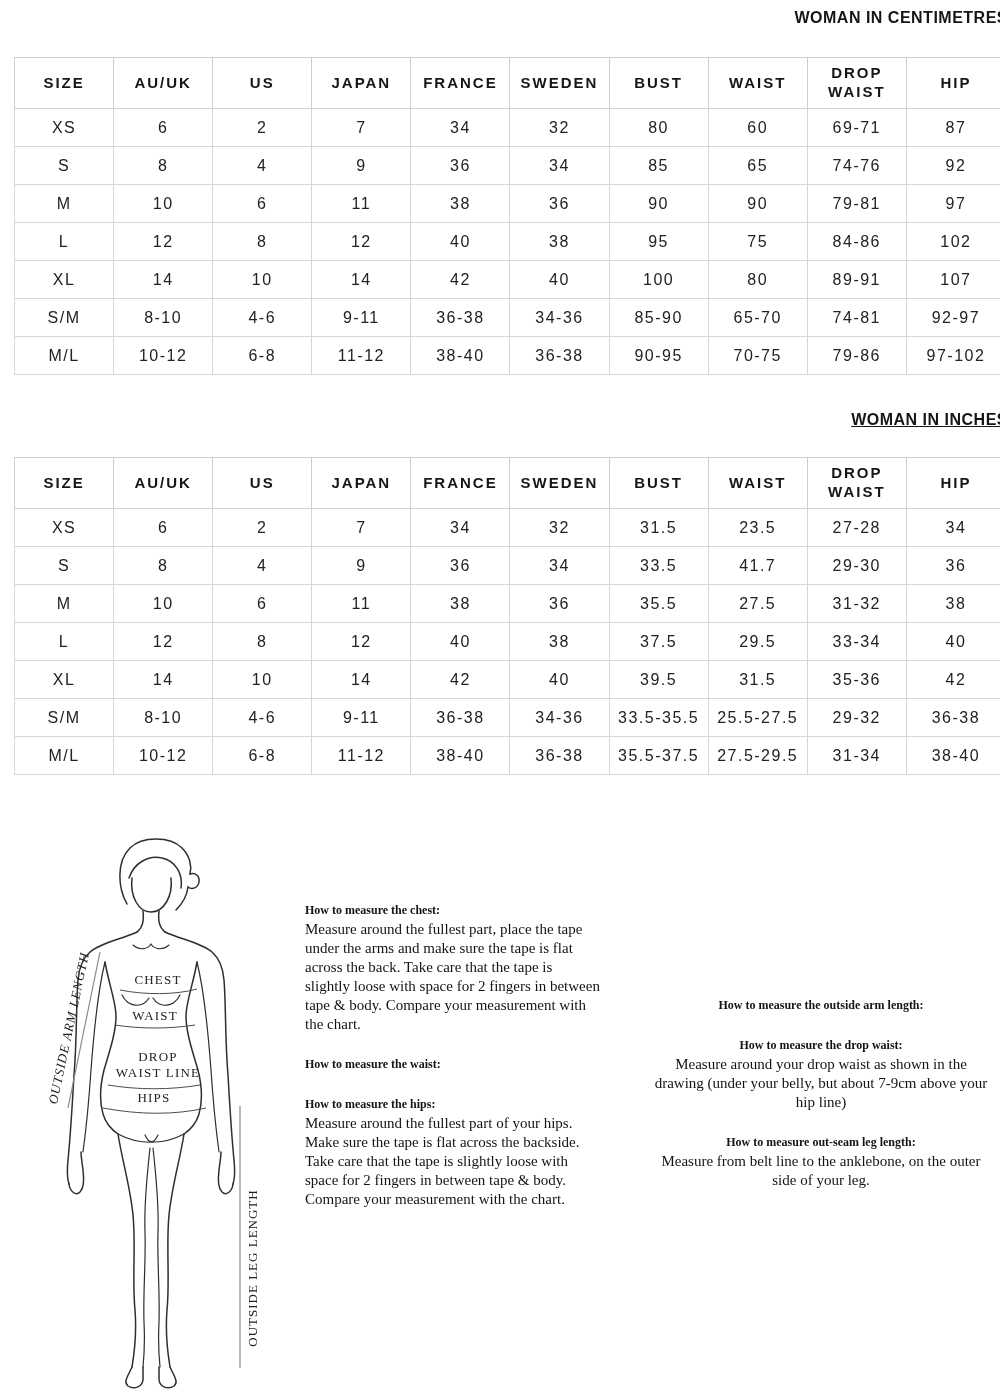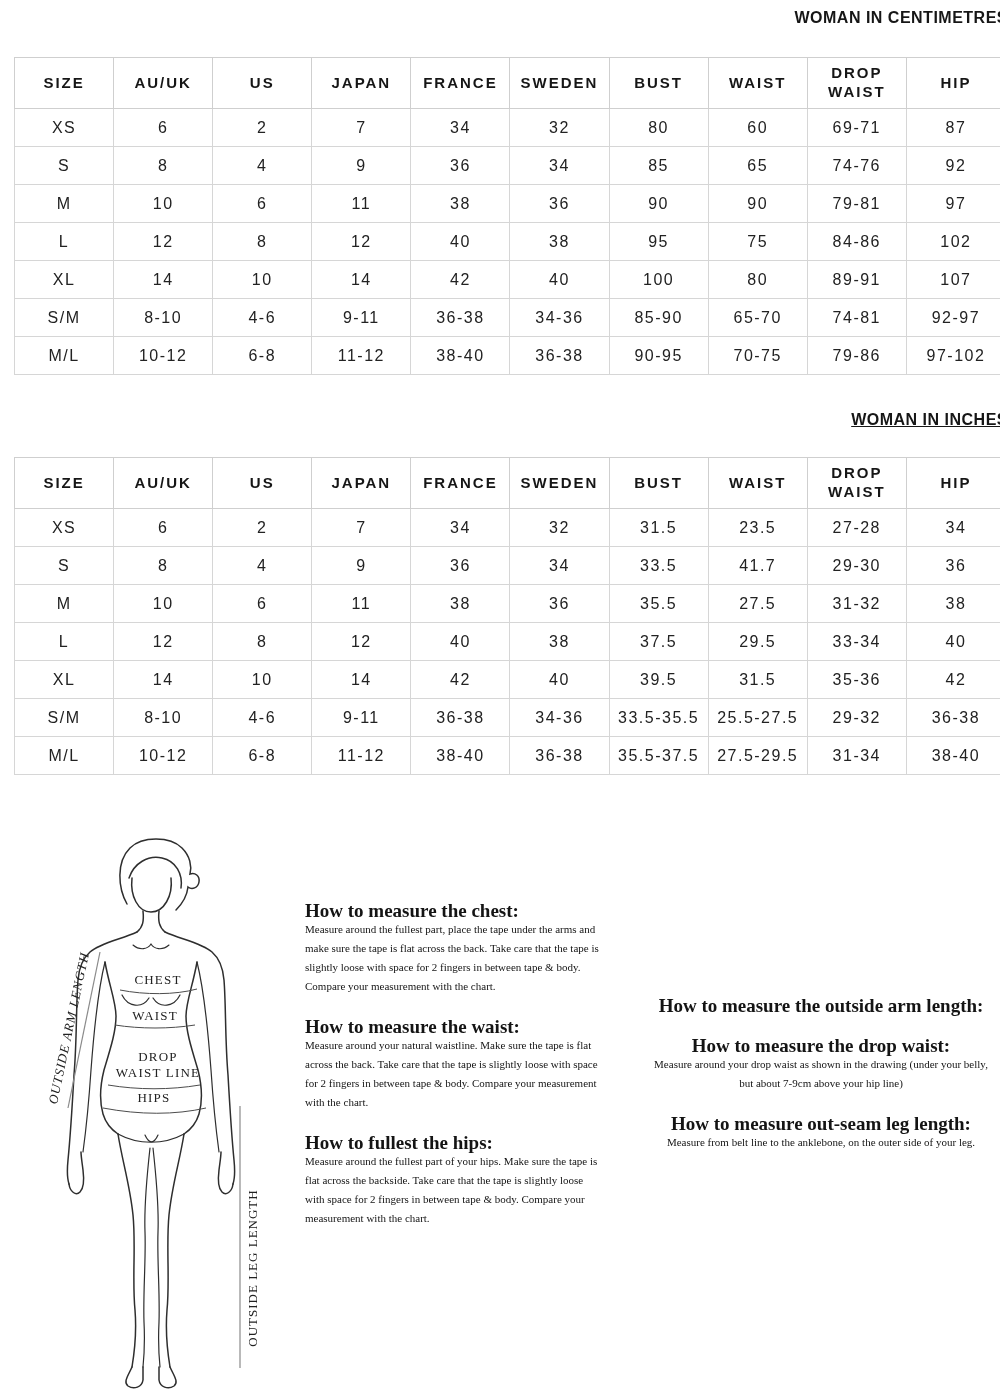--- a/index.html
+++ b/index.html
@@ -25,22 +25,22 @@
   }
   table.size-table td{
     height:37px;border:1px solid #d6d6d6;font-size:16px;letter-spacing:1.5px;
     text-align:center;vertical-align:middle;color:#222;padding:0 2px;white-space:nowrap;
   }
   .figure-wrap{position:absolute;left:30px;top:830px;width:280px;height:562px;}
   .instr-col{position:absolute;font-family:"Liberation Serif",serif;color:#141414;}
   .instr-left{left:305px;top:901px;width:296px;}
   .instr-right{left:652px;top:996px;width:338px;text-align:center;}
   .instr-block{margin-bottom:21px;}
-  .instr-heading{font-weight:bold;font-size:19px;line-height:19px;}
-  .instr-body{font-size:11px;line-height:19px;}
+  .instr-heading{font-weight:bold;font-size:12px;line-height:19px;}
+  .instr-body{font-size:15px;line-height:19px;}
   svg text{font-family:"Liberation Serif",serif;fill:#222;}
   svg .body-label{font-size:13px;letter-spacing:1.2px;}
   svg .arm-label{font-size:13px;font-style:italic;letter-spacing:1px;}
   svg .leg-label{font-size:13px;letter-spacing:1px;}
 </style>
 </head>
 <body>
 
 <div class="chart-title title-cm">WOMAN IN CENTIMETRES</div>
 
@@ -313,24 +313,23 @@
   </svg>
 </div>
 
 <div class="instr-col instr-left">
     <div class="instr-block">
       <div class="instr-heading">How to measure the chest:</div>
       <div class="instr-body">Measure around the fullest part, place the tape under the arms and make sure the tape is flat across the back. Take care that the tape is slightly loose with space for 2 fingers in between tape &amp; body. Compare your measurement with the chart.</div>
     </div>
     <div class="instr-block">
       <div class="instr-heading">How to measure the waist:</div>
-      <div class="instr-body">Measure around your natural waistline. Make sure the tape is flat across the back. Take care that the tape is slightly loose with space for 2 fingers in between tape &amp; body. Compare your measurement with the chart.</div>
-    </div>
-    <div class="instr-block">
-      <div class="instr-heading">How to fullest the hips:</div>
+    </div>
+    <div class="instr-block">
+      <div class="instr-heading">How to measure the hips:</div>
       <div class="instr-body">Measure around the fullest part of your hips. Make sure the tape is flat across the backside. Take care that the tape is slightly loose with space for 2 fingers in between tape &amp; body. Compare your measurement with the chart.</div>
     </div>
   </div>
 <div class="instr-col instr-right">
     <div class="instr-block">
       <div class="instr-heading">How to measure the outside arm length:</div>
     </div>
     <div class="instr-block">
       <div class="instr-heading">How to measure the drop waist:</div>
       <div class="instr-body">Measure around your drop waist as shown in the drawing (under your belly, but about 7-9cm above your hip line)</div>

